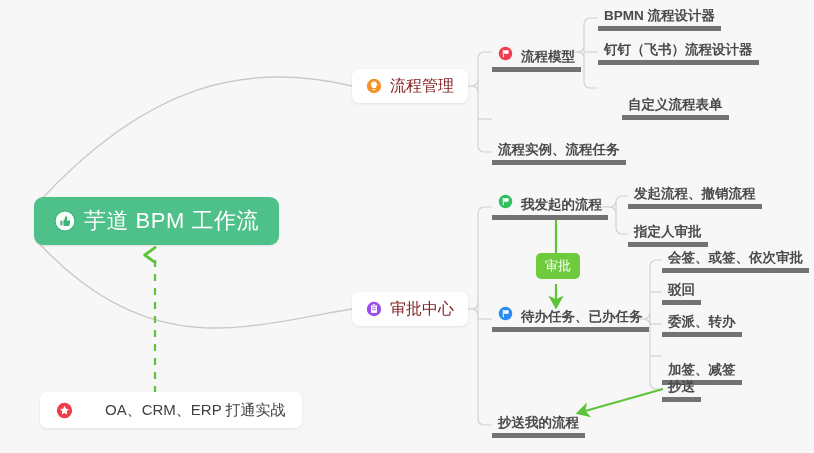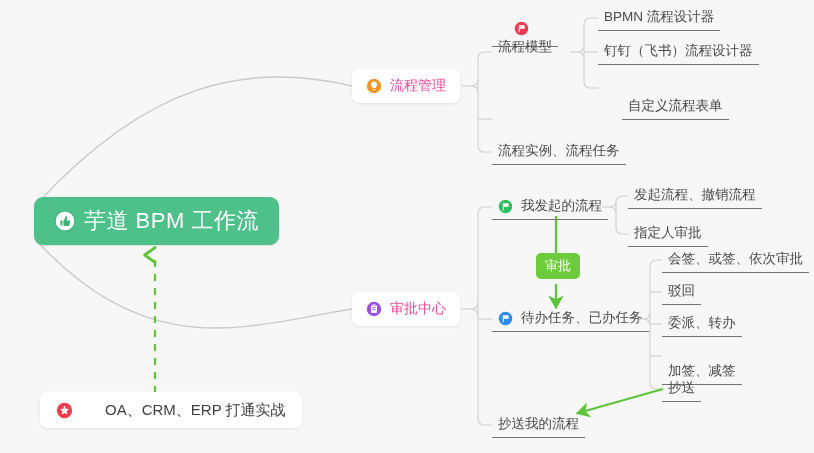--- a/index.html
+++ b/index.html
@@ -54,40 +54,41 @@
 
   
   .card {
     background: #ffffff;
     border-radius: 7px;
     height: 34px;
     padding: 0 14px;
     box-shadow: 0 1px 3px rgba(0,0,0,0.09);
   }
   .card .label {
-    color: #ec4899;
-    font-size: 14px;
+    color: #7f1d1d;
+    font-size: 16px;
   }
 
   
   .card-wide {
     height: 36px;
     padding: 0 16px;
   }
   .card-wide .label {
     color: #3f3f3f;
     font-size: 15px;
   }
 
   
   .uline {
-    border-bottom: 1px solid #737373;
+    border-bottom: 5px solid #737373;
     height: 26px;
     padding: 0 6px 0 6px;
-    align-items: center;
+    align-items: flex-start;
+    font-weight: bold;
   }
   .uline .label {
     color: #4a4a4a;
     font-size: 13.5px;
     line-height: 22px;
     padding-bottom: 2px;
   }
   .uline.has-icon .label { padding-left: 0; }
 
   
@@ -208,21 +209,21 @@
       <svg width="16" height="16" viewBox="0 0 16 16">
         <circle cx="8" cy="8" r="7.2" fill="#f59426"></circle>
         <path d="M8 3.6 C6.2 3.6 5 4.9 5 6.5 C5 7.6 5.7 8.3 6.2 9 L6.2 10.1 L9.8 10.1 L9.8 9
                  C10.3 8.3 11 7.6 11 6.5 C11 4.9 9.8 3.6 8 3.6 Z" fill="#ffffff"></path>
         <rect x="6.6" y="10.9" width="2.8" height="1.1" rx="0.5" fill="#ffffff"></rect>
       </svg>
     </span>
     <span class="label">流程管理</span>
   </div>
 
-  <div class="node uline has-icon" style="left:492px; top:21px;flex-direction:column;">
+  <div class="node uline has-icon" style="left:492px; top:46px;">
     <span class="icon">
       <svg width="15" height="15" viewBox="0 0 16 16">
         <circle cx="8" cy="8" r="7.2" fill="#ee3c50"></circle>
         <rect x="5.1" y="4.2" width="1.1" height="7.8" fill="#ffffff"></rect>
         <path d="M6.5 4.5 L11.3 4.5 L11.3 8.3 L6.5 8.3 Z" fill="#ffffff"></path>
       </svg>
     </span>
     <span class="label">流程模型</span>
   </div>
 

